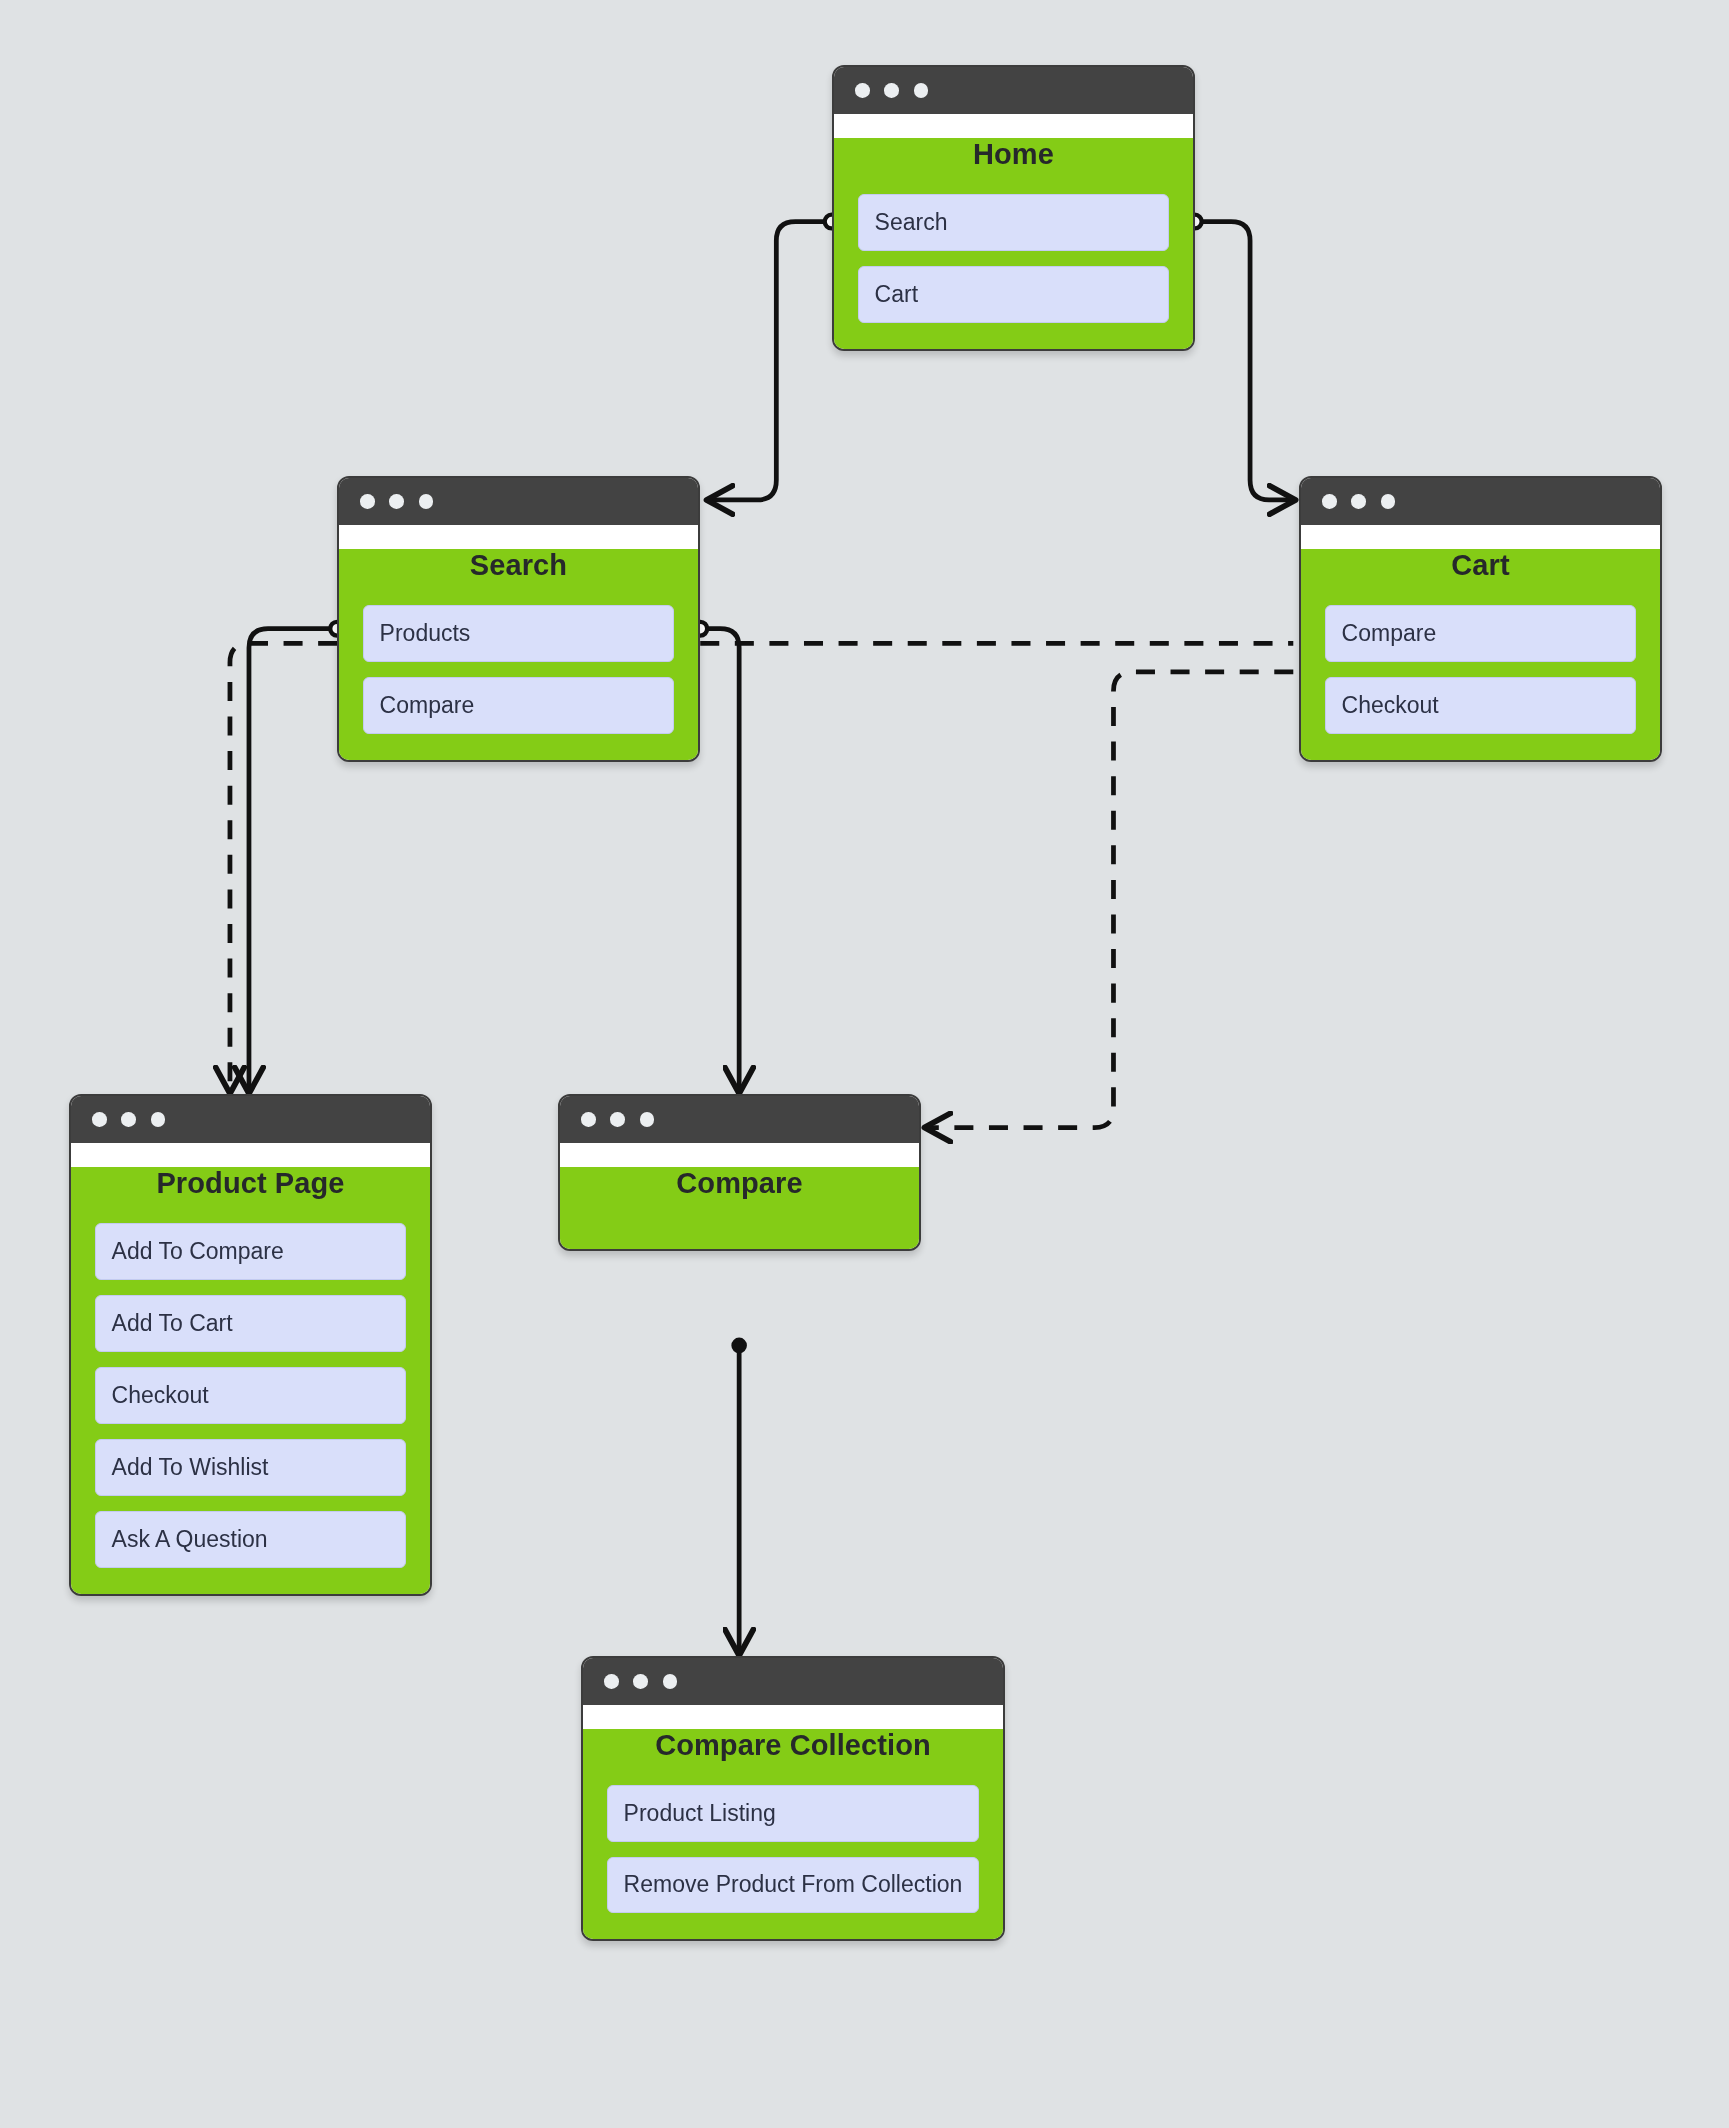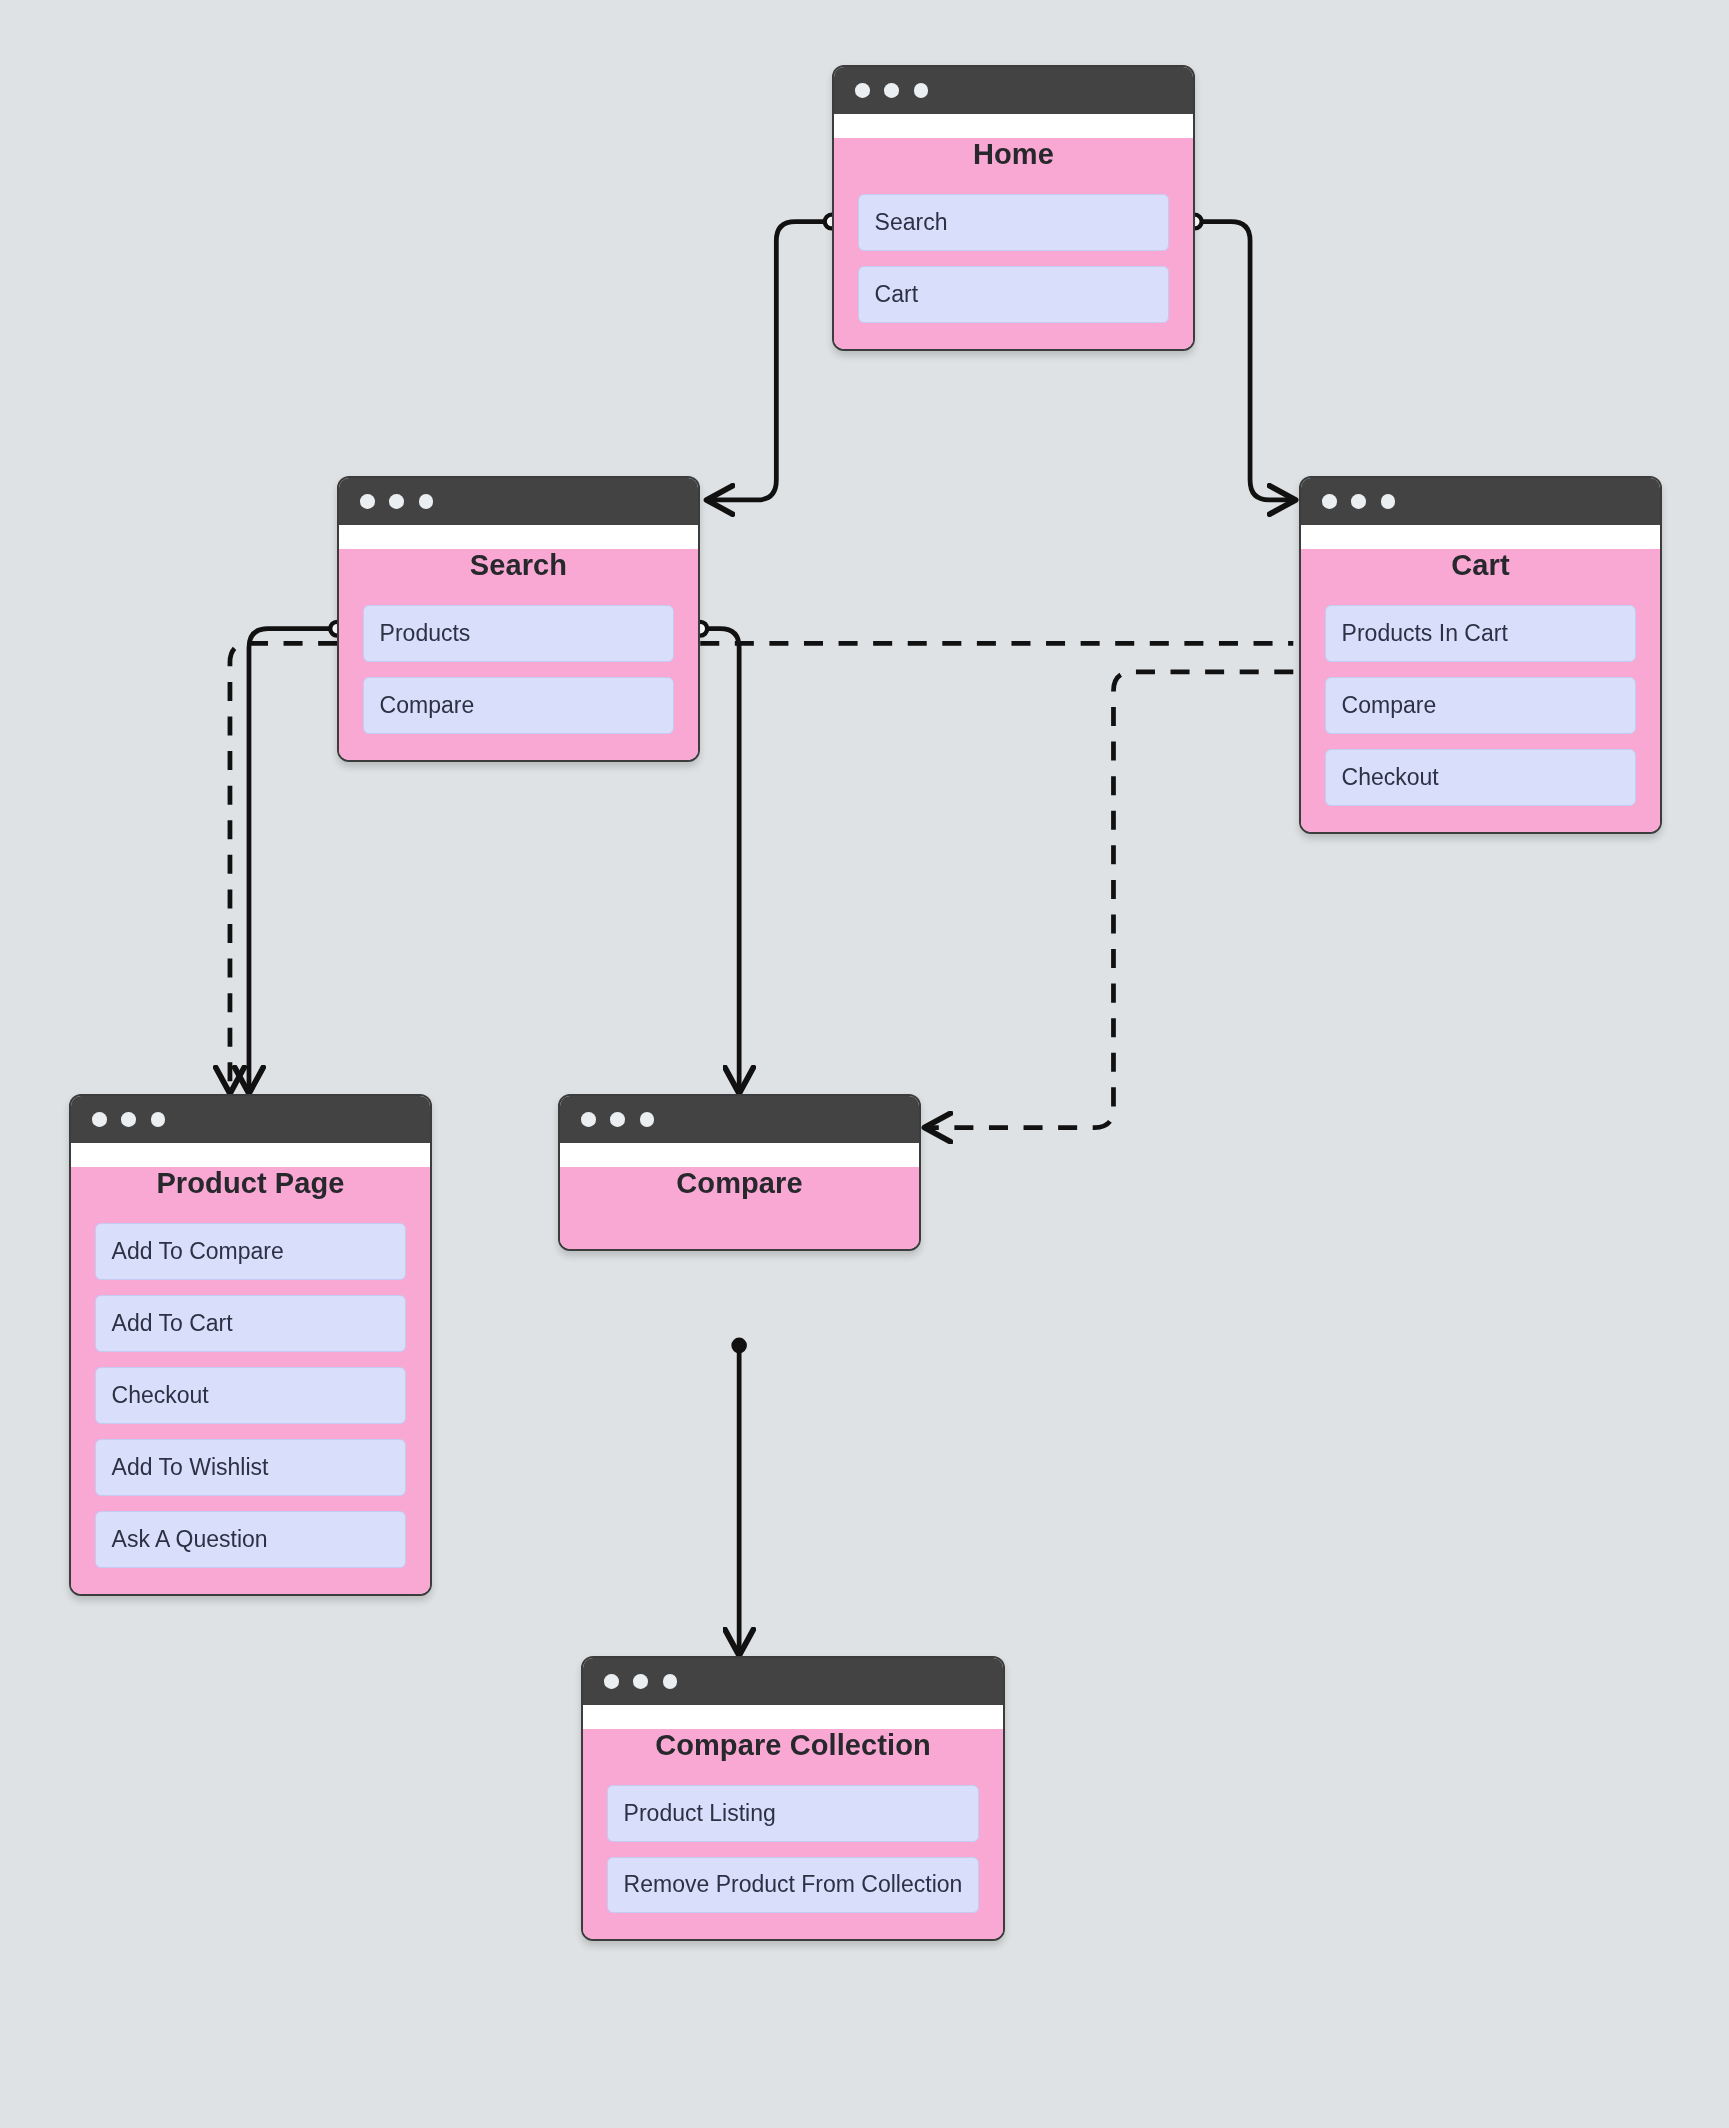--- a/index.html
+++ b/index.html
@@ -47,21 +47,21 @@
     gap: 14.7px;
   }
   .dot {
     width: 14.7px;
     height: 14.7px;
     border-radius: 50%;
     background: #eceff1;
   }
   .card-body {
     padding: 0 24px 26px 24px;
-    background: #f9a8d4;
+    background: #84cc16;
   }
   .card-title {
     text-align: center;
     font-size: 29px;
     font-weight: bold;
     color: #26282b;
     margin: 24px 0 22.5px 0;
     letter-spacing: 0.1px;
   }
   .row {
@@ -177,21 +177,20 @@
   </div>
 
   <div class="card" id="card-cart">
     <div class="titlebar">
       <span class="dot"></span>
       <span class="dot"></span>
       <span class="dot"></span>
     </div>
     <div class="card-body">
       <div class="card-title">Cart</div>
-      <div class="row">Products In Cart</div>
       <div class="row">Compare</div>
       <div class="row">Checkout</div>
     </div>
   </div>
 
   <div class="card" id="card-product-page">
     <div class="titlebar">
       <span class="dot"></span>
       <span class="dot"></span>
       <span class="dot"></span>

